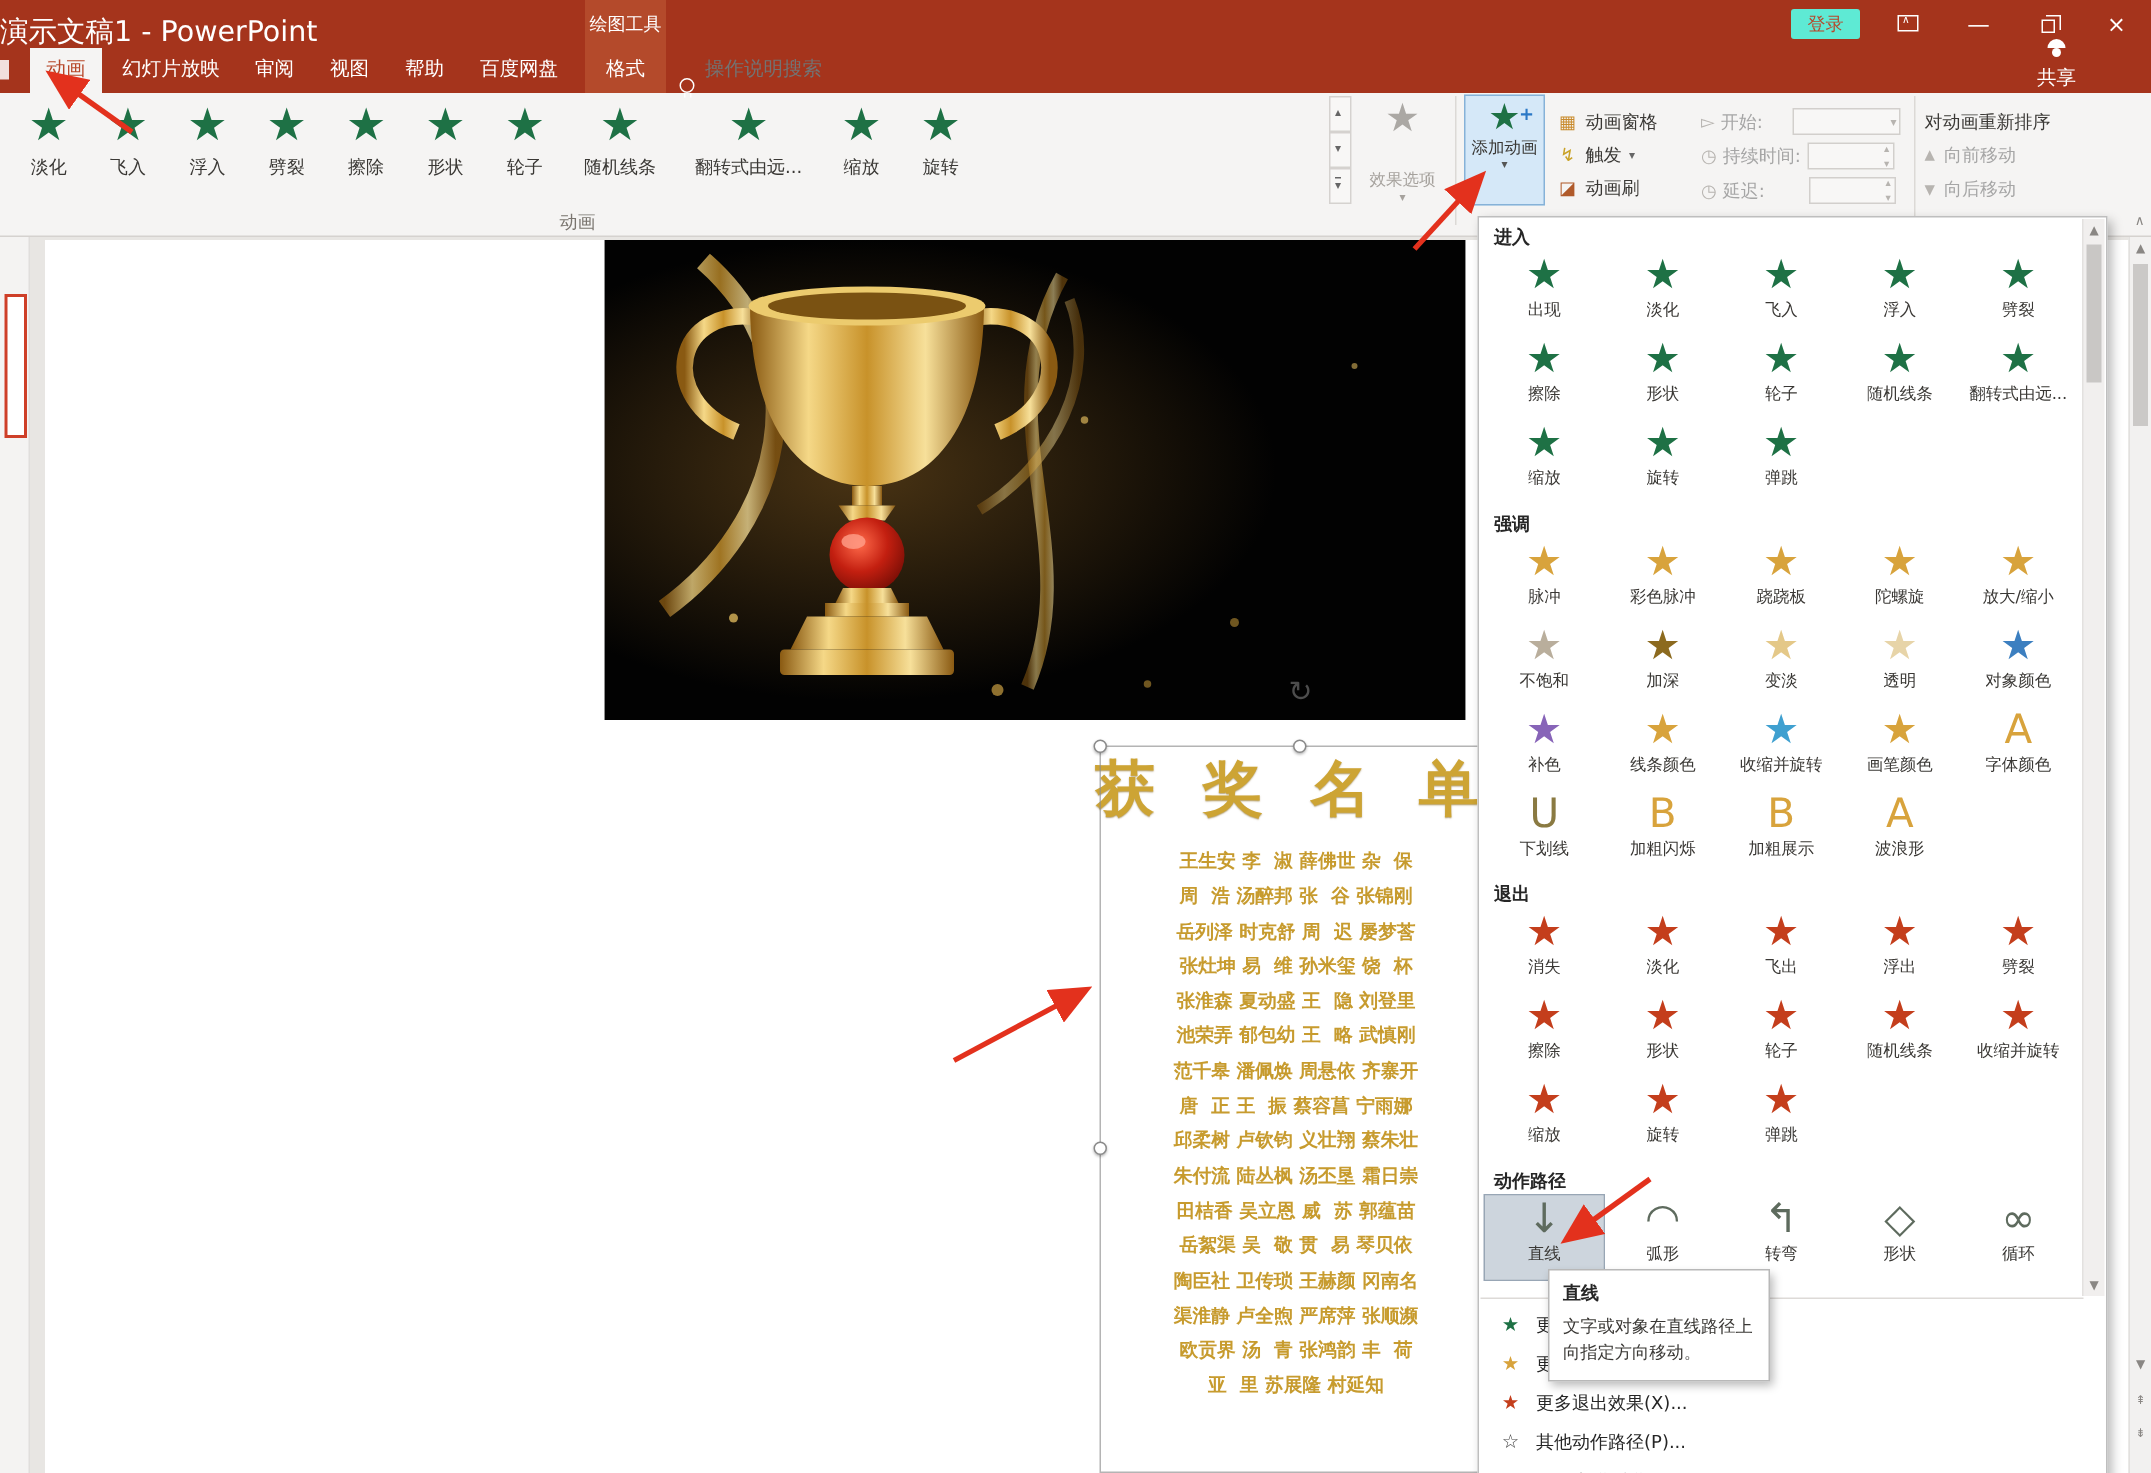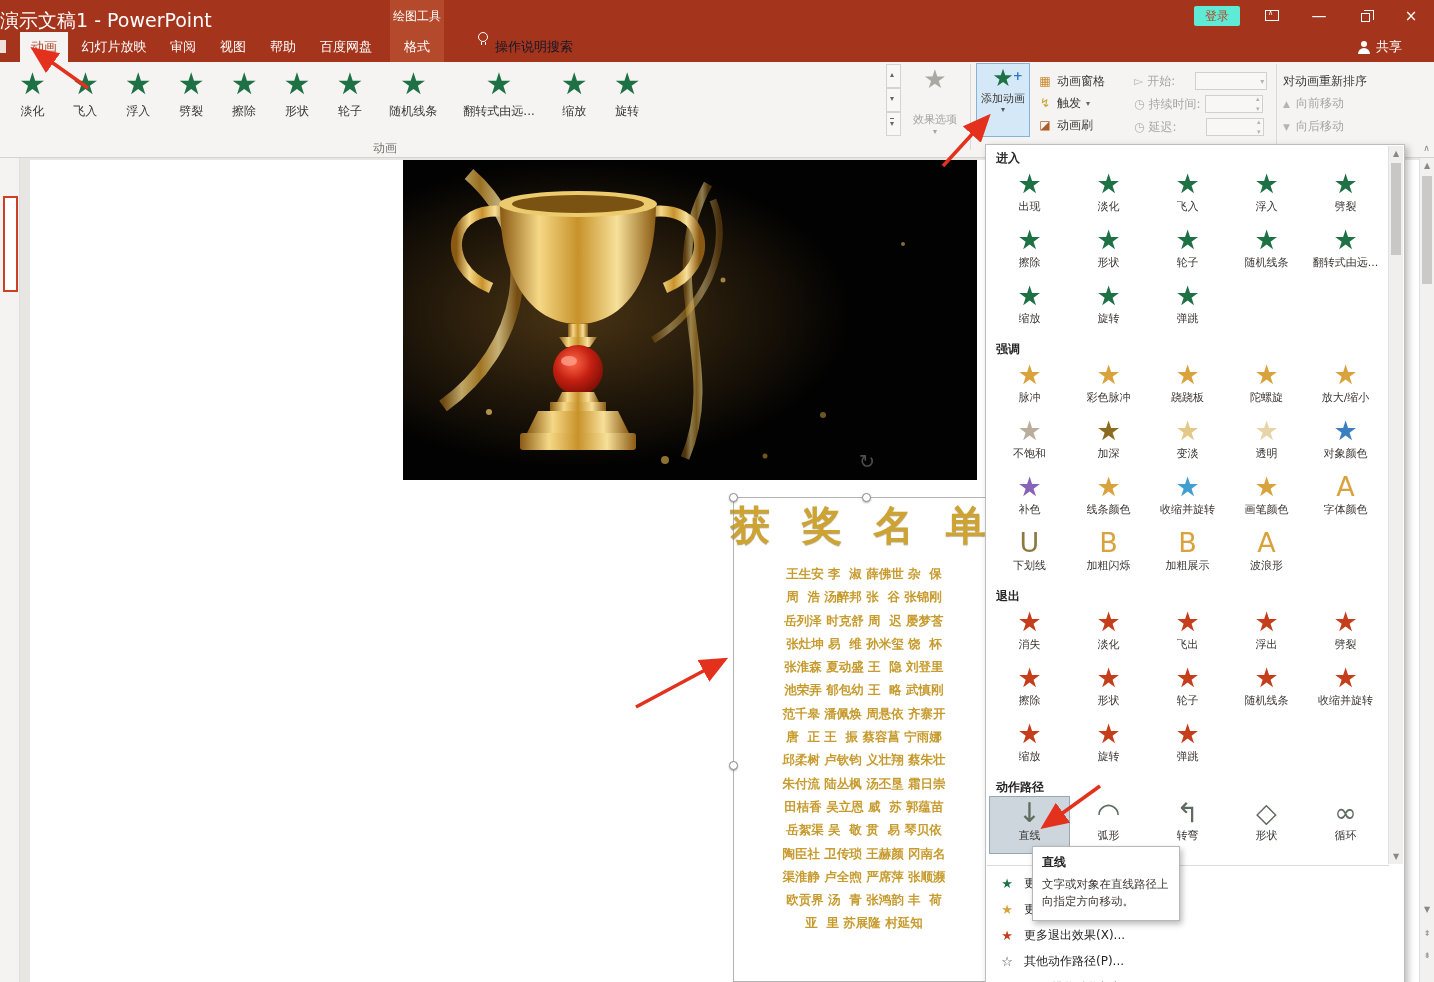--- a/index.html
+++ b/index.html
@@ -25,24 +25,24 @@
   .win-restore { left:1342px; }
   .restore-icon { position:relative; display:inline-block; width:9px; height:9px; border:1px solid #fff; top:1px; }
   .restore-icon::before { content:""; position:absolute; left:2px; top:-4px; width:9px; height:9px; border:1px solid #fff; border-left:none; border-bottom:none; }
   .win-close { left:1388px; }
 
   
   .tabrow { position:absolute; left:0; top:32px; width:1434px; height:30px; background:#A5341C; z-index:20; }
   .tab { position:absolute; top:32px; height:30px; line-height:30px; color:#fff; font-size:13px; text-align:center; z-index:22; cursor:default; }
   .tab.active { background:#F5F4F3; color:#B7472A; }
   .tab-sliver { position:absolute; left:0; top:40px; width:6px; height:13px; background:rgba(255,255,255,.85); z-index:22; }
-  .tellme { position:absolute; left:478px; top:32px; height:30px; line-height:30px; color:#0f172a; font-size:13px; z-index:22; display:flex; align-items:flex-start; gap:7px; }
+  .tellme { position:absolute; left:453px; top:32px; height:30px; line-height:30px; color:#737373; font-size:13px; z-index:22; display:flex; align-items:flex-end; gap:7px; }
   .bulb-icon { display:inline-block; width:10px; height:10px; border:1.5px solid #fff; border-radius:50%; position:relative; }
   .bulb-icon::after { content:""; position:absolute; left:2px; bottom:-4px; width:3px; height:3px; border-left:1.5px solid #fff; border-right:1.5px solid #fff; }
-  .share { position:absolute; left:1358px; top:32px; height:30px; line-height:30px; color:#fff; font-size:13px; z-index:22; display:flex; align-items:center; gap:6px; }
+  .share { position:absolute; left:1358px; top:32px; height:30px; line-height:30px; color:#fff; font-size:13px; z-index:22; display:flex; align-items:center; gap:6px;flex-direction:column; }
   .person-icon { display:inline-block; width:12px; height:13px; position:relative; }
   .person-icon::before { content:""; position:absolute; left:3px; top:0; width:6px; height:6px; border-radius:50%; background:#fff; }
   .person-icon::after { content:""; position:absolute; left:0; bottom:0; width:12px; height:6px; border-radius:6px 6px 0 0; background:#fff; }
 
   
   .ribbon { position:absolute; left:0; top:62px; width:1434px; height:96px; background:#F5F4F3; border-bottom:1px solid #D5D2CF; z-index:10; }
   .group-label { position:absolute; left:330px; top:140px; width:110px; text-align:center; font-size:12px; color:#7A756F; z-index:11; }
 
   .gallery { position:absolute; left:6px; top:66px; display:flex; z-index:11; }
   .g-item { padding:0 13px; height:66px; display:flex; flex-direction:column; align-items:center; cursor:default; }

